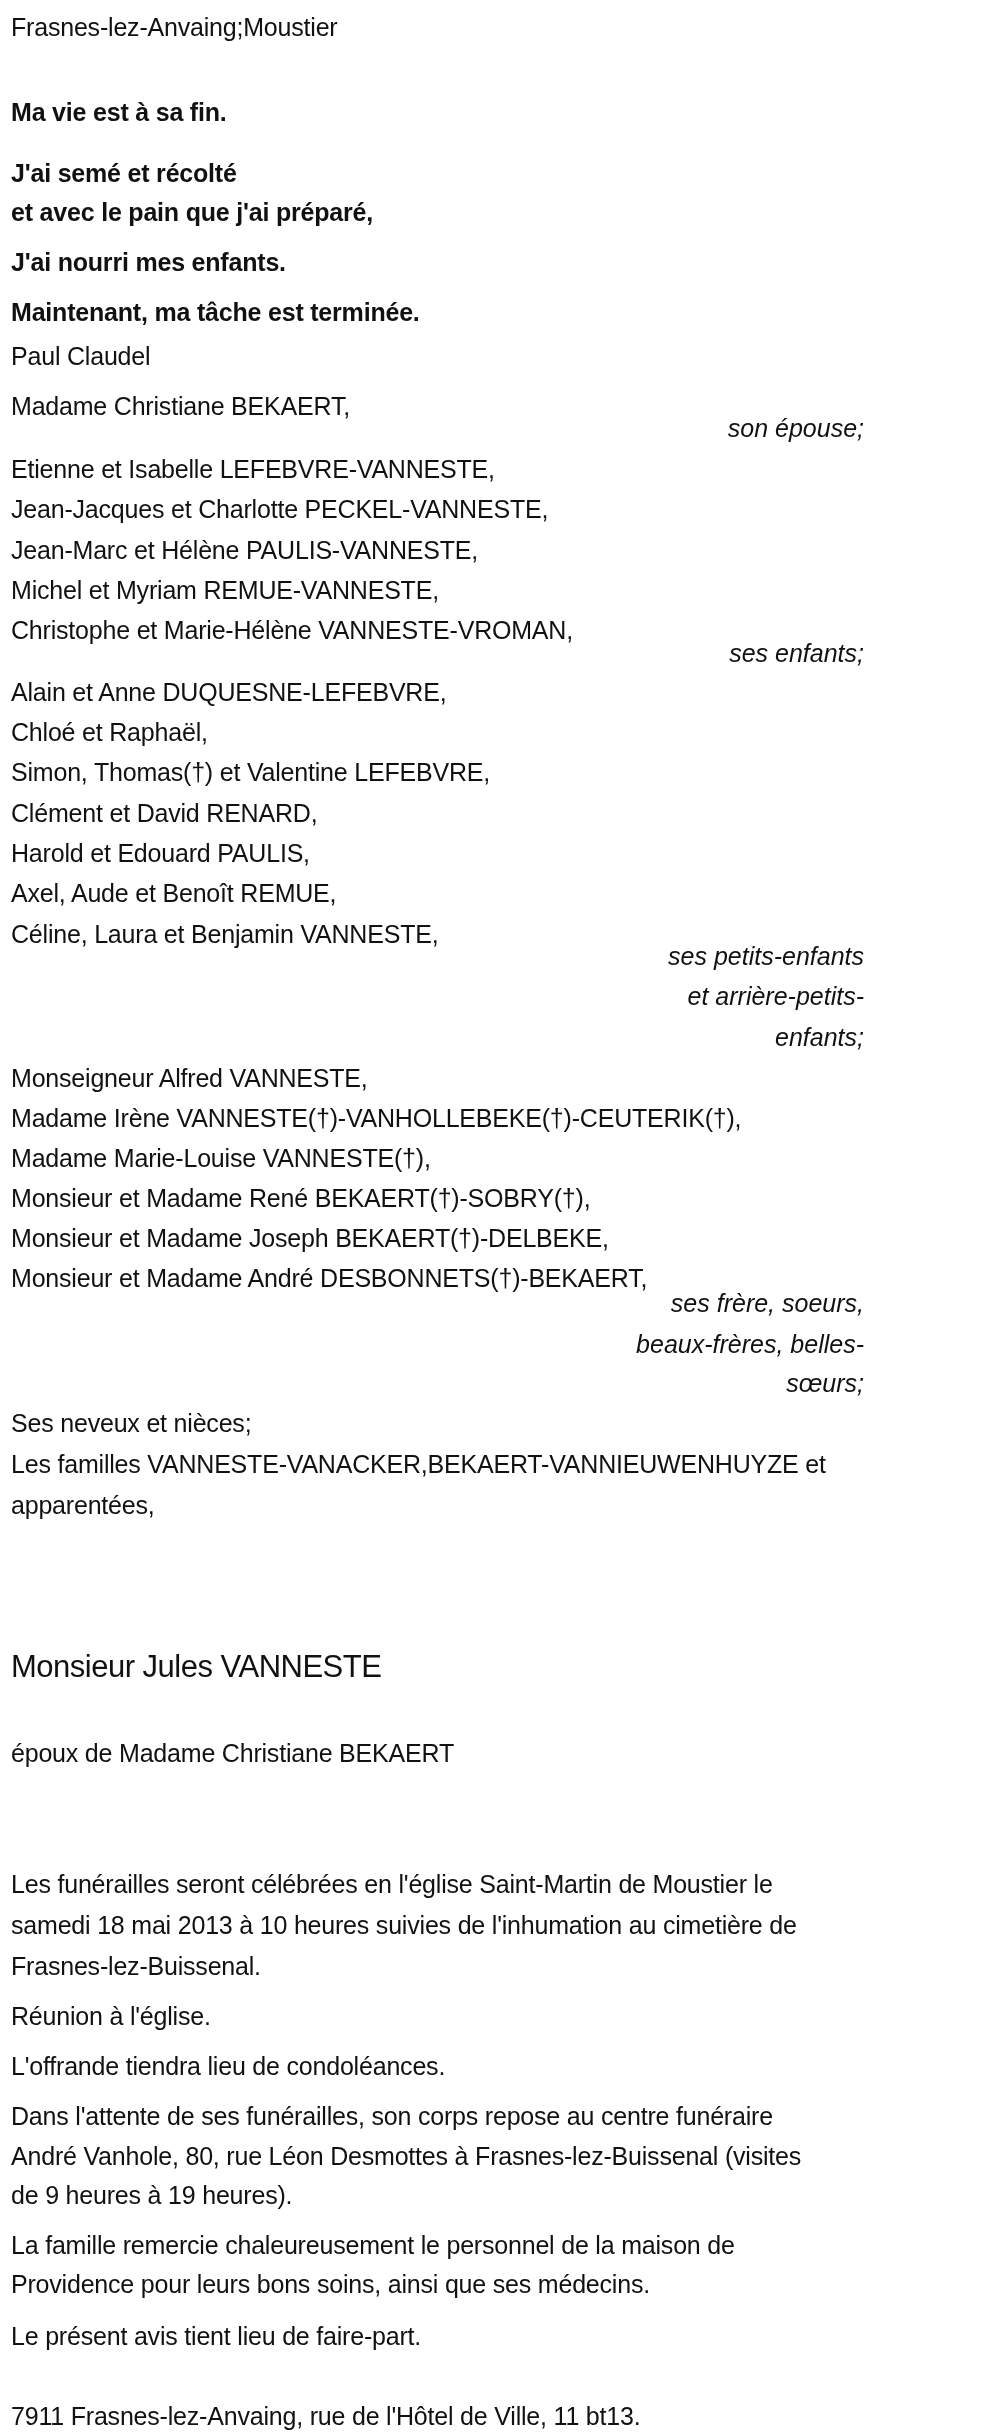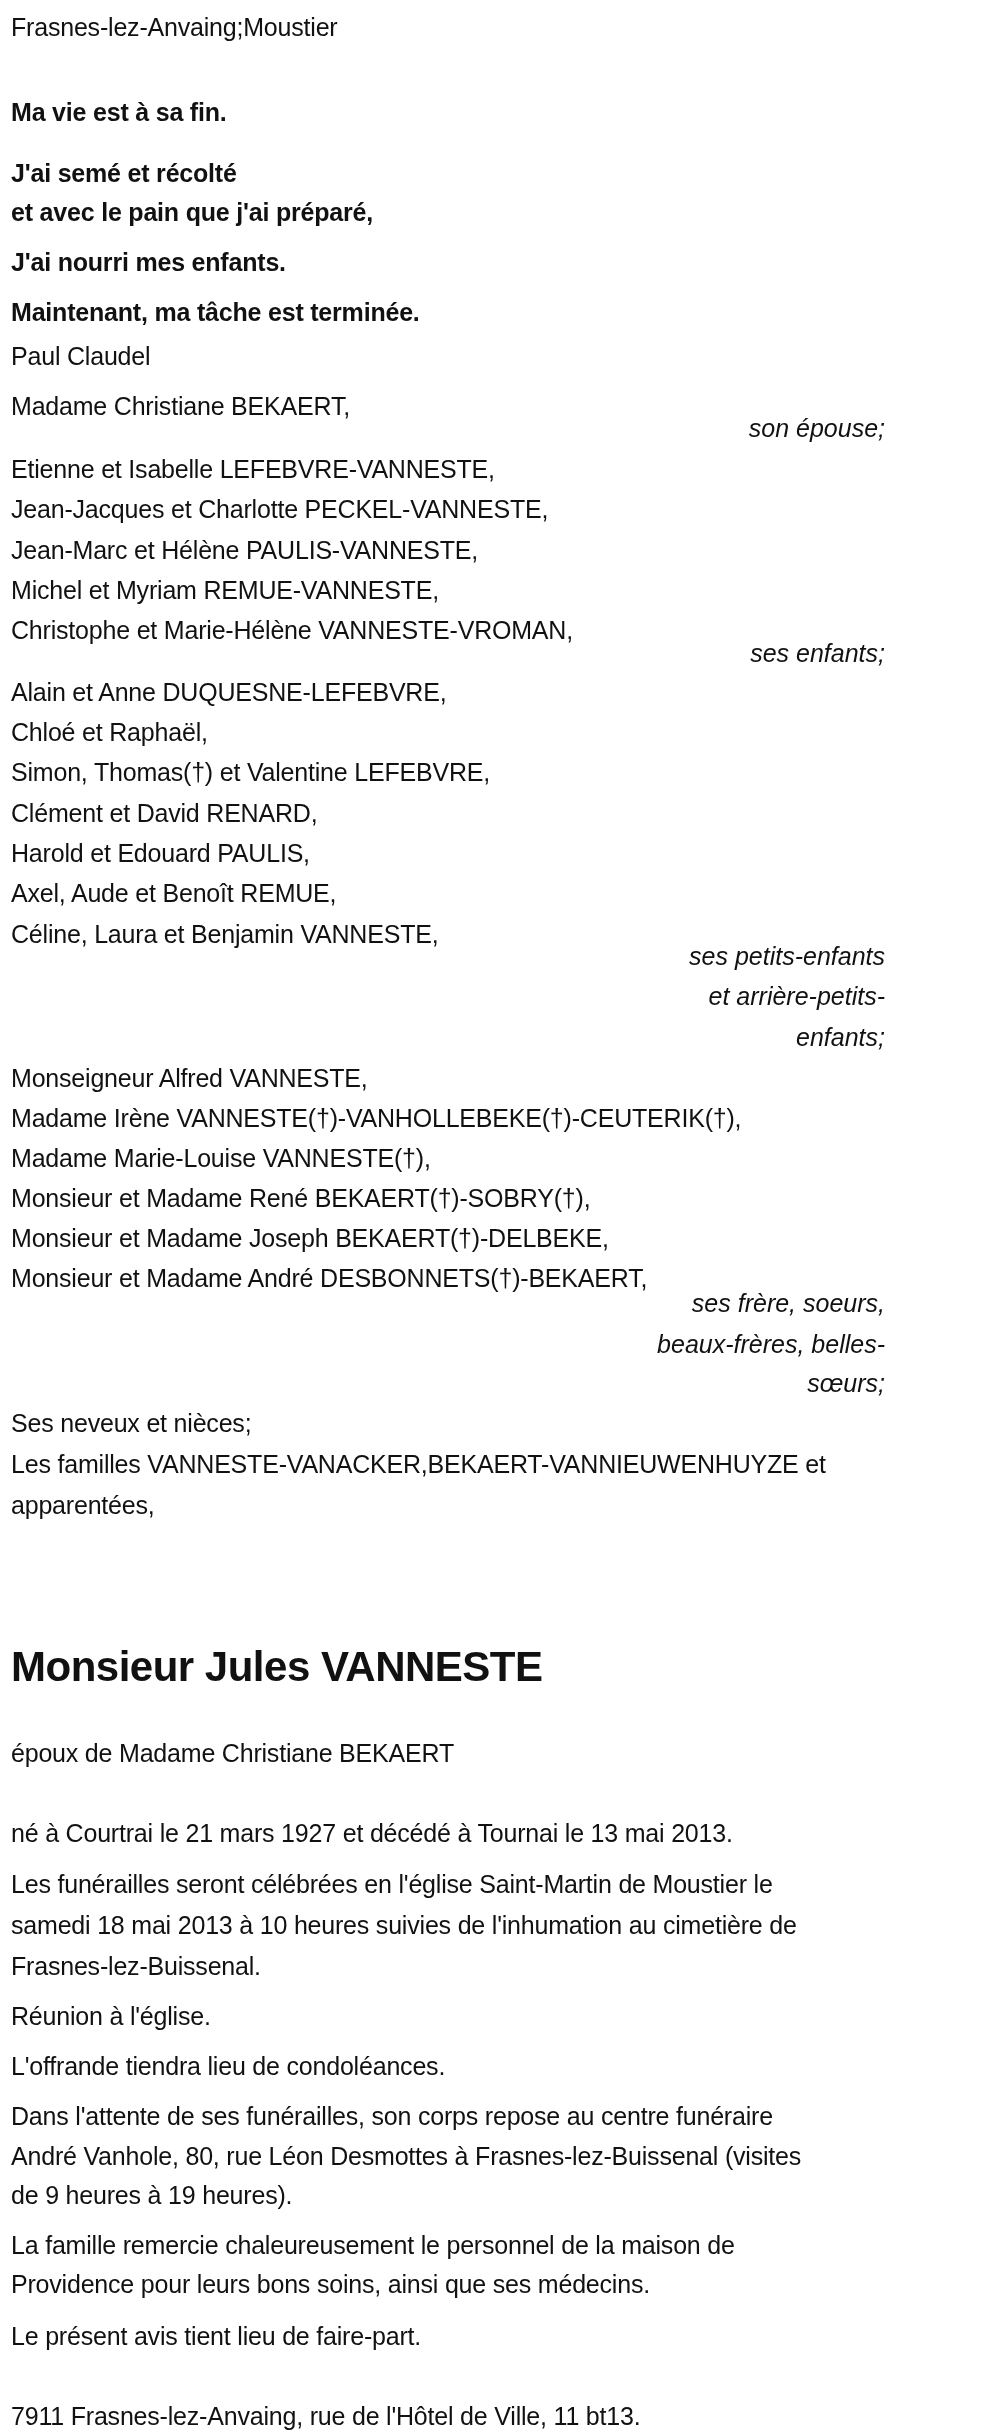--- a/index.html
+++ b/index.html
@@ -2,34 +2,34 @@
 <html><head>
   <meta charset="utf-8">
   <style>
     html, body { margin: 0; padding: 0; background: #ffffff; }
     body {
       width: 1000px; height: 2435px; overflow: hidden;
       font-family: "Liberation Sans", "DejaVu Sans", sans-serif;
       color: #111111;
       position: relative;
     }
-    .page { position: relative; width: 874px; height: 2435px; padding-left: 21px; }
+    .page { position: relative; width: 874px; height: 2435px; }
     .ln {
       position: absolute; left: 11px; right: 10px;
       font-size: 25px; line-height: 40px; height: 40px;
       white-space: nowrap; letter-spacing: -0.2px;
     }
     .bold { font-weight: bold; margin-top: 37px; }
     .role {
       position: absolute; right: 10px; left: auto;
       font-style: italic; text-align: right;
       font-size: 25px; line-height: 40px; height: 40px;
       white-space: nowrap;
     }
-    .title { font-size: 42px; font-weight: bold; line-height: 56px; height: 56px; letter-spacing: -0.5px; }
+    .title { font-size: 31px; font-weight: normal; line-height: 56px; height: 56px; letter-spacing: -0.5px; }
   </style>
 </head>
 <body>
 
 <div class="page">
 
   <div class="ln" style="top:7px">Frasnes-lez-Anvaing;Moustier</div>
 
   <div>
     <div class="ln bold" style="top:55px">Ma vie est à sa fin.</div>
@@ -83,21 +83,20 @@
     <div class="ln" style="top:1403px">Ses neveux et nièces;</div>
     <div class="ln" style="top:1444px">Les familles VANNESTE-VANACKER,BEKAERT-VANNIEUWENHUYZE et</div>
     <div class="ln" style="top:1485px">apparentées,</div>
   </div>
 
 
   <div class="ln title" style="top:1639px">Monsieur Jules VANNESTE</div>
 
   <div class="ln" style="top:1733px">époux de Madame Christiane BEKAERT</div>
 
-  <div class="ln" style="top:1813px">né à Courtrai le 21 mars 1927 et décédé à Tournai le 13 mai 2013.</div>
 
   <div>
     <div class="ln" style="top:1864px">Les funérailles seront célébrées en l'église Saint-Martin de Moustier le</div>
     <div class="ln" style="top:1905px">samedi 18 mai 2013 à 10 heures suivies de l'inhumation au cimetière de</div>
     <div class="ln" style="top:1946px">Frasnes-lez-Buissenal.</div>
   </div>
 
   <div class="ln" style="top:2046px">L'offrande tiendra lieu de condoléances.</div>
   <div class="ln" style="top:1996px">Réunion à l'église.</div>
 

